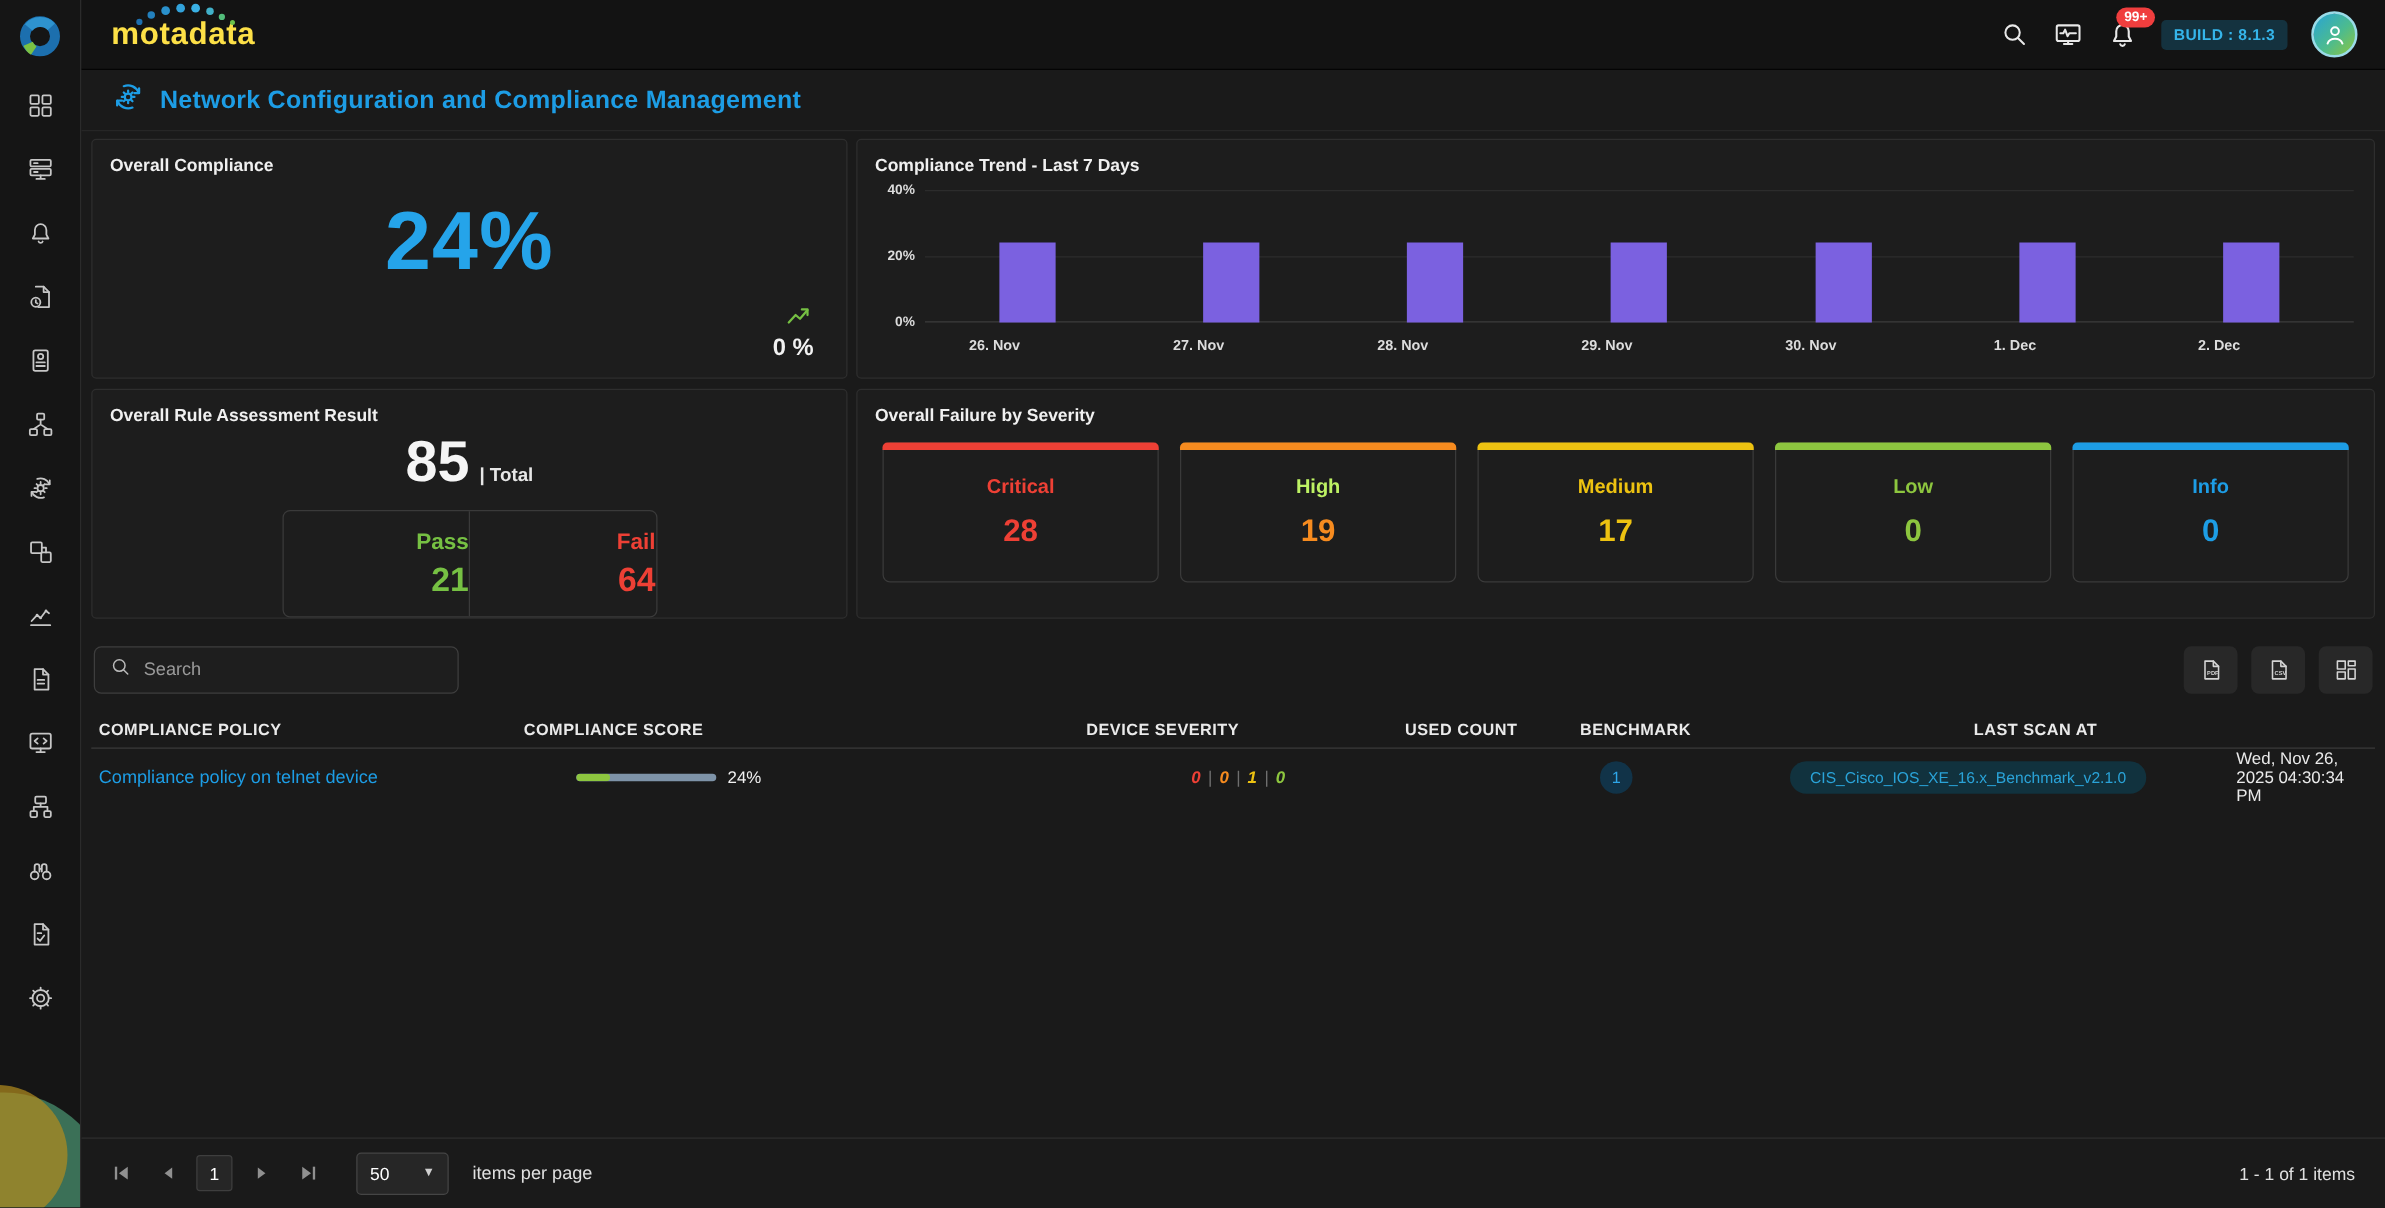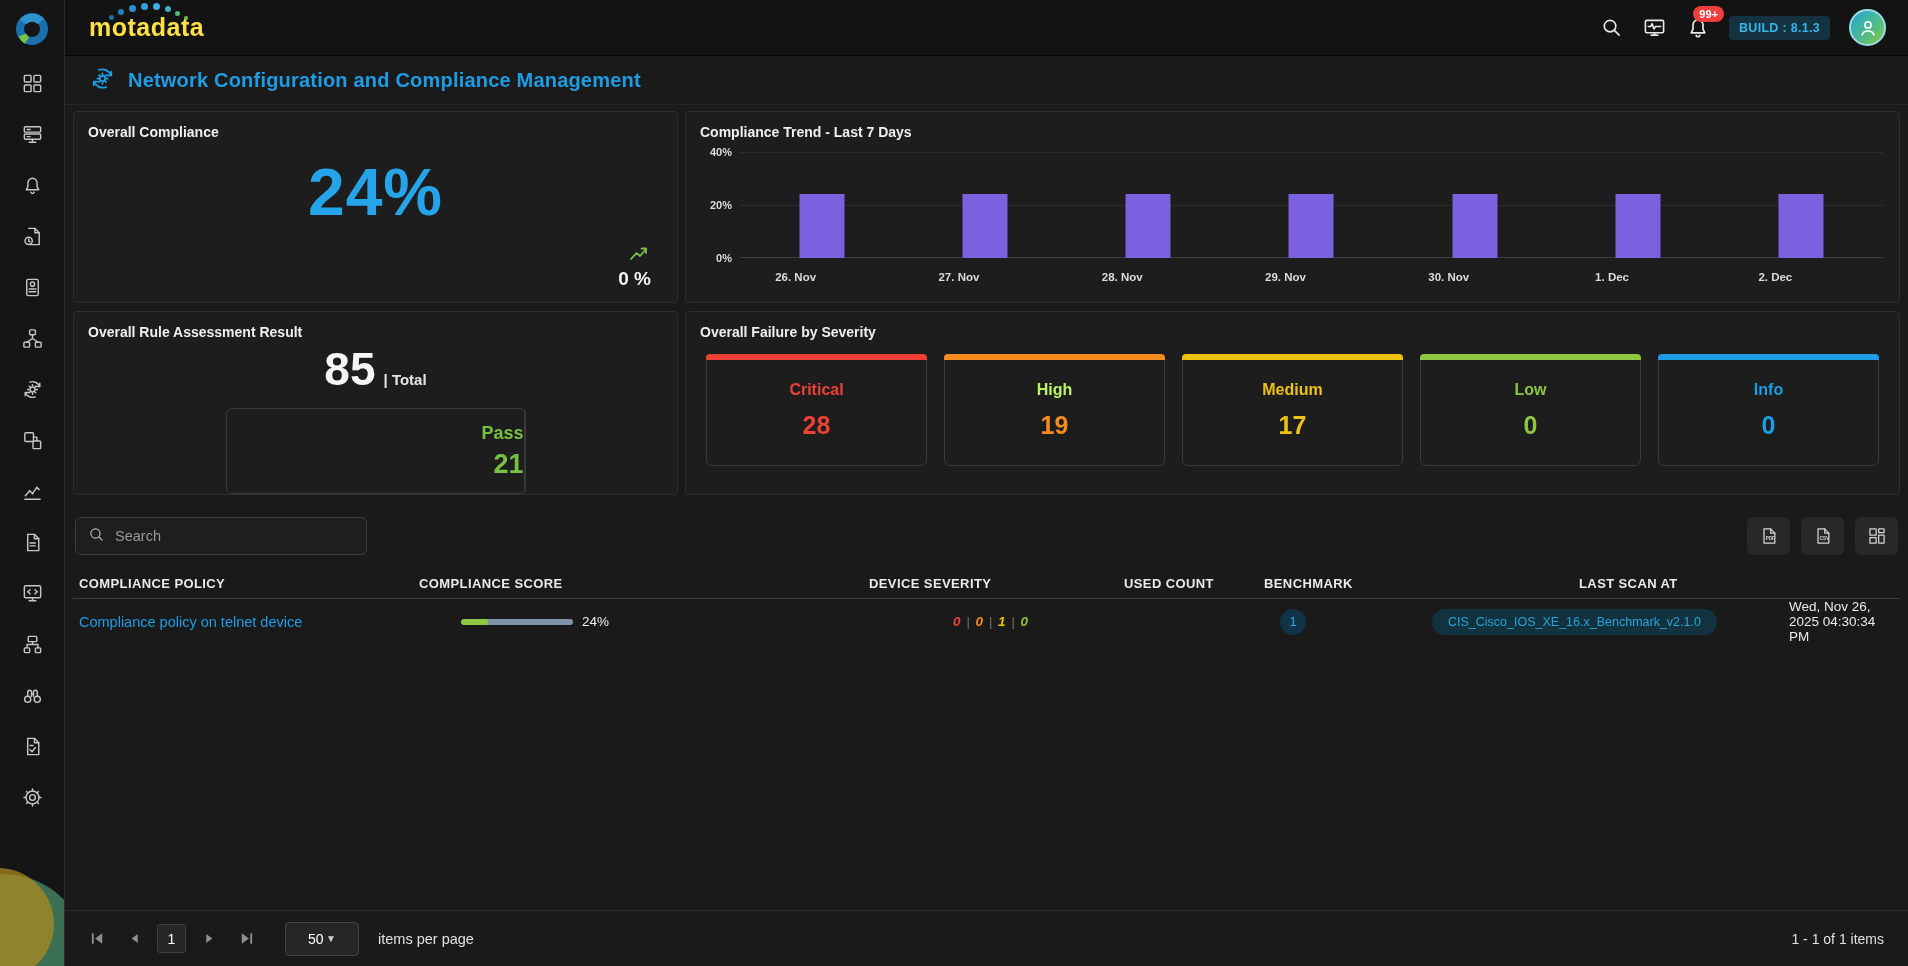--- a/index.html
+++ b/index.html
@@ -147,21 +147,21 @@
 
   
   .pagination { height:56px; border-top:1px solid #2e2e2e; display:flex; align-items:center;
                 padding:0 24px 0 18px; gap:9px; }
   .pg-btn { width:28px; height:28px; background:none; border:none; cursor:pointer;
             display:flex; align-items:center; justify-content:center; }
   .pg-btn svg { fill:#909090; }
   .pg-current { width:29px; height:29px; background:#262626; border:1px solid #3e3e3e; border-radius:3px;
                 color:#fff; font-size:14px; display:flex; align-items:center; justify-content:center; cursor:pointer; }
   .pg-size { width:74px; height:34px; background:#262626; border:1px solid #454545; border-radius:4px;
-             display:flex; align-items:center; padding:0 22px; color:#fff; font-size:14px;
+             display:flex; align-items:center; padding:0 10px; color:#fff; font-size:14px;
              cursor:pointer; margin-left:16px; justify-content:space-between; }
   .pg-caret { font-size:10px; color:#cfcfcf; }
   .pg-label { font-size:14.5px; color:#e0e0e0; margin-left:10px; }
   .pg-range { margin-left:auto; font-size:14px; color:#e0e0e0; }
 </style>
 </head>
 <body>
 
 <div class="app">
 
@@ -421,20 +421,24 @@
         <section class="card card-ra">
           <div class="card-title">Overall Rule Assessment Result</div>
           <div class="ra-total-row">
             <span class="ra-total">85</span>
             <span class="ra-total-label">| Total</span>
           </div>
           <div class="ra-box">
             <div class="ra-cell">
               <span class="ra-label pass">Pass</span>
               <span class="ra-value pass">21</span>
+            </div>
+            <div class="ra-cell">
+              <span class="ra-label fail">Fail</span>
+              <span class="ra-value fail">64</span>
             </div>
           </div>
         </section>
 
         <section class="card card-sev">
           <div class="card-title">Overall Failure by Severity</div>
           <div class="sev-row">
               <div class="sev-card">
                 <div class="sev-top" style="background: rgb(238, 64, 53);"></div>
                 <div class="sev-label" style="color: rgb(238, 64, 53);">Critical</div>

